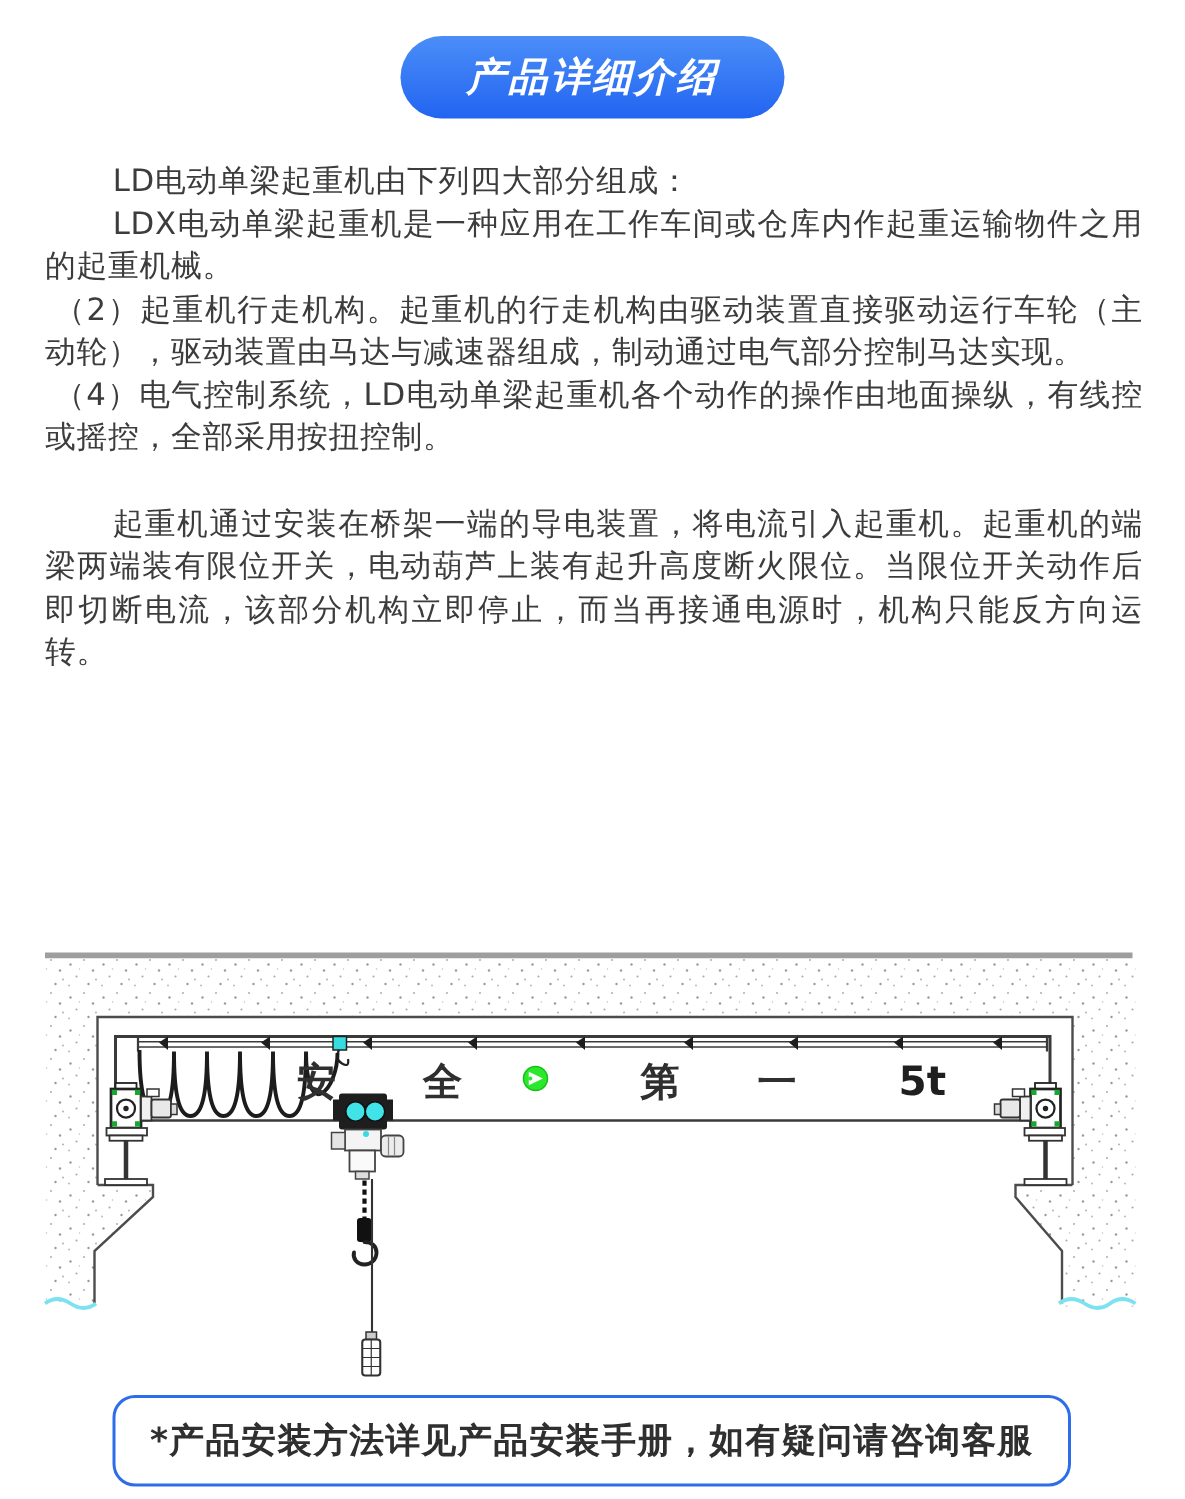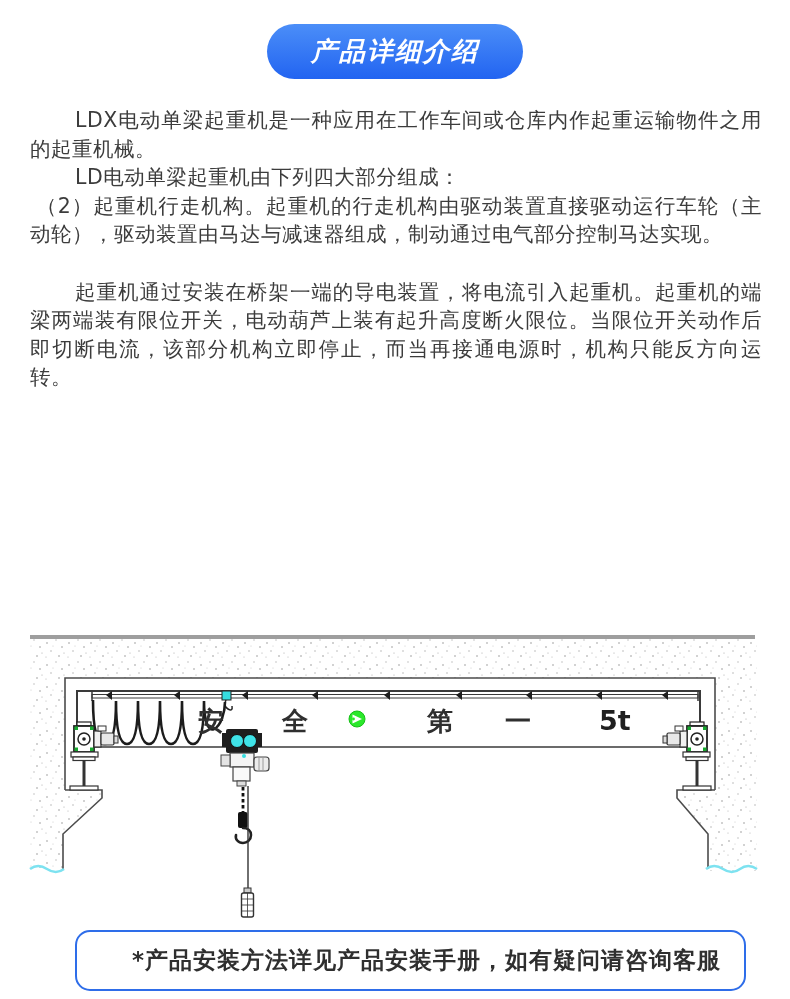--- a/index.html
+++ b/index.html
@@ -21,36 +21,37 @@
   }
   .article p{margin:0;}
   .indent-big{text-indent:2.2em;}
   .indent-num{text-indent:0.3em;}
   .closing{margin-top:29px !important;text-indent:2.2em;}
   .diagram{position:absolute;left:0;top:625px;width:790px;height:320px;}
   .footer-note{
     position:absolute;left:75px;top:930px;width:635px;height:57px;
     border:2.5px solid #2e6de9;border-radius:15px;background:#ffffff;
     display:flex;align-items:center;justify-content:center;
-    font-size:23px;font-weight:600;color:#2f2f2f;letter-spacing:1px;padding-left:32px;
+    font-size:23px;font-weight:600;color:#2f2f2f;letter-spacing:1px;
   }
   .beam-text{font-size:26px;font-weight:bold;fill:#2f2f2f;}
   .cap-text{font-size:27px;font-weight:bold;fill:#1f1f1f;}
 </style>
 </head>
 <body>
 
 <div class="header-pill">
   <span>产品详细介绍</span>
 </div>
 
 <div class="article">
+  <p class="indent-big">LD电动单梁起重机由下列四大部分组成：</p>
   <p class="indent-big">LDX电动单梁起重机是一种应用在工作车间或仓库内作起重运输物件之用的起重机械。</p>
-  <p class="indent-big">LD电动单梁起重机由下列四大部分组成：</p>
   <p class="indent-num">（2）起重机行走机构。起重机的行走机构由驱动装置直接驱动运行车轮（主动轮），驱动装置由马达与减速器组成，制动通过电气部分控制马达实现。</p>
+  <p class="indent-num">（4）电气控制系统，LD电动单梁起重机各个动作的操作由地面操纵，有线控或摇控，全部采用按扭控制。</p>
   <p class="closing">起重机通过安装在桥架一端的导电装置，将电流引入起重机。起重机的端梁两端装有限位开关，电动葫芦上装有起升高度断火限位。当限位开关动作后即切断电流，该部分机构立即停止，而当再接通电源时，机构只能反方向运转。</p>
 </div>
 
 <svg class="diagram" viewBox="0 625 790 320">
   <defs>
     <pattern id="stipple" width="22" height="22" patternUnits="userSpaceOnUse">
       <rect width="22" height="22" fill="#ffffff"></rect>
       <circle cx="3" cy="5" r="0.8" fill="#9a9a9a"></circle>
       <circle cx="12" cy="2" r="0.7" fill="#b2b2b2"></circle>
       <circle cx="18" cy="9" r="0.8" fill="#9a9a9a"></circle>

